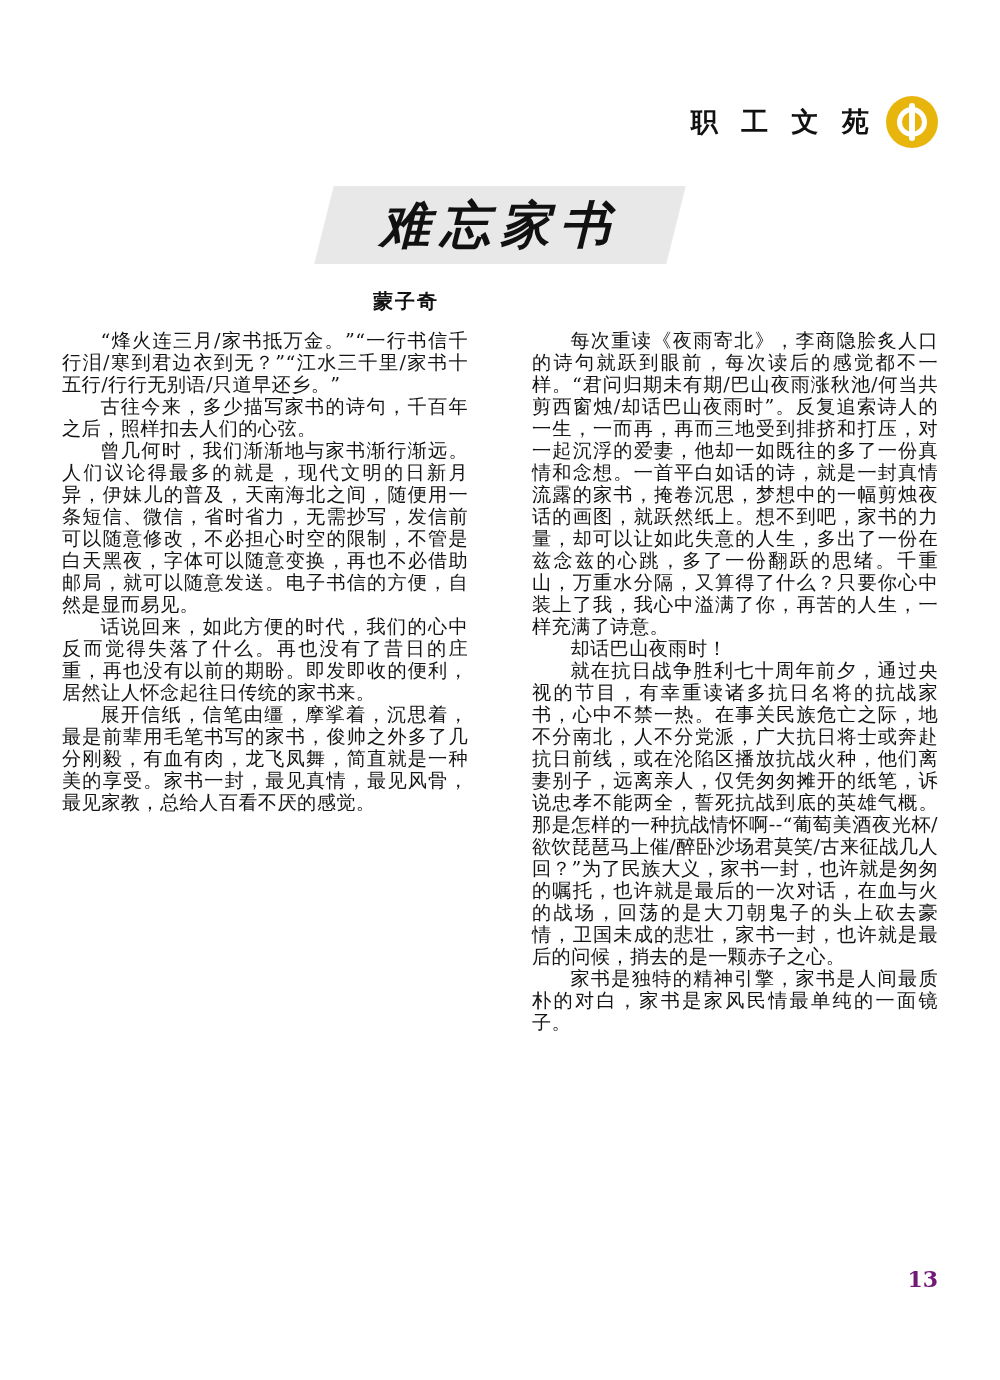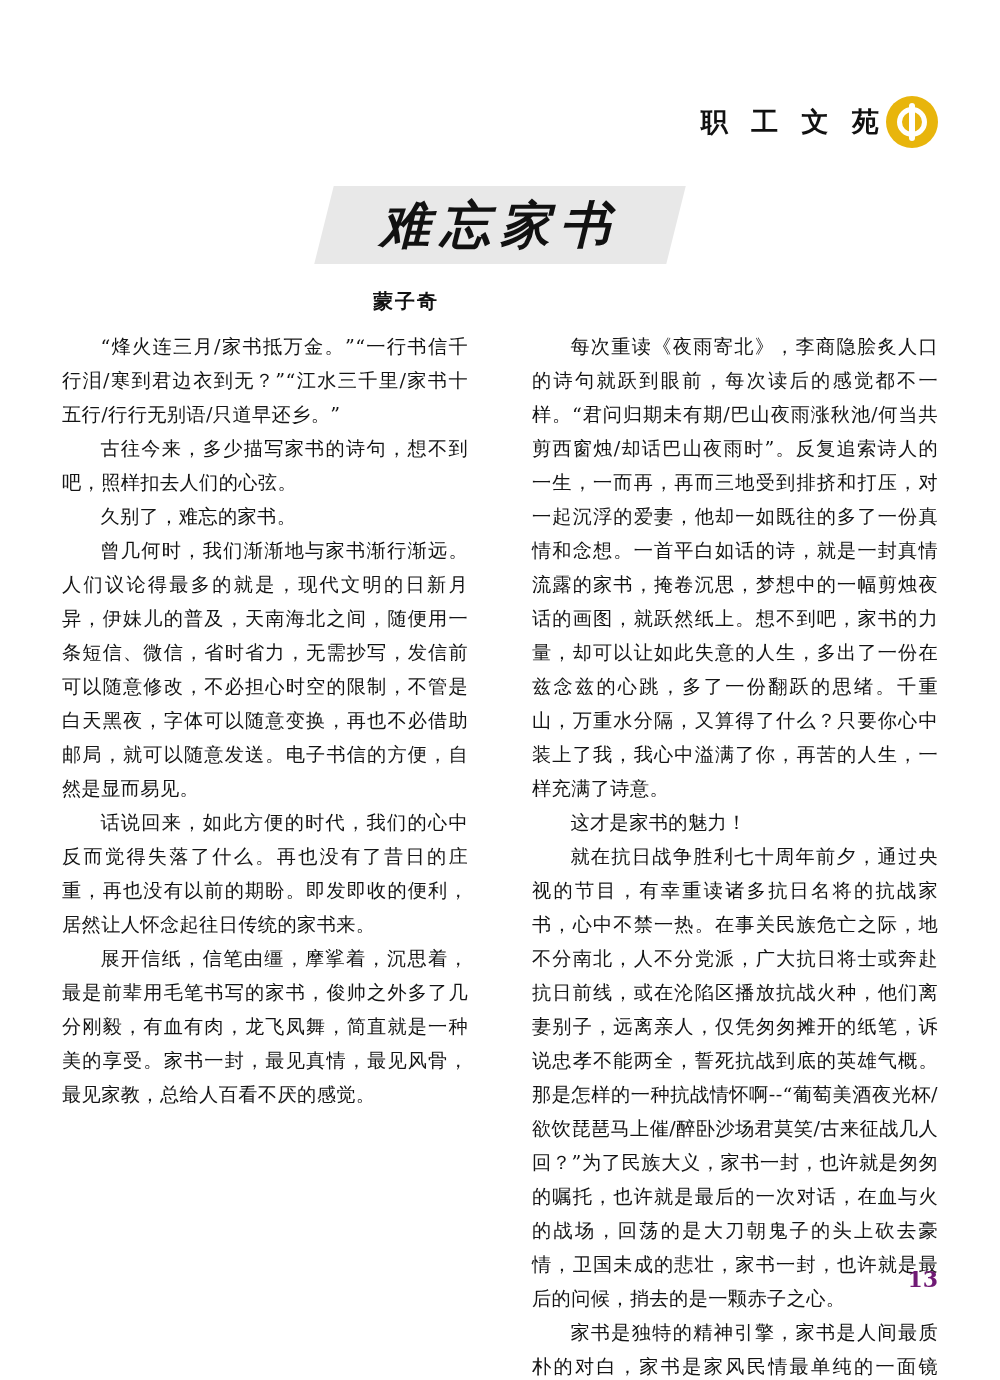--- a/index.html
+++ b/index.html
@@ -23,20 +23,21 @@
     height: 1380px;
   }
 
   
   .header {
     position: absolute;
     right: 62px;
     top: 96px;
     display: flex;
     align-items: center;
+    gap: 10px;
   }
   .header-title {
     font-family: "DejaVu Serif", "Liberation Serif", serif;
     font-size: 27px;
     letter-spacing: 7px;
     font-weight: 700;
     color: #111;
   }
   .header-logo {
     width: 52px;
@@ -124,21 +125,21 @@
     width: 876px;
     display: flex;
     justify-content: space-between;
   }
   .col {
     width: 406px;
   }
   .col p {
     margin: 0;
     font-size: 19.2px;
-    line-height: 34px;
+    line-height: 22px;
     text-align: justify;
     text-justify: inter-ideograph;
     text-indent: 2em;
     letter-spacing: 0.4px;
     color: #141414;
   }
 
   
   .page-number {
     position: absolute;
@@ -165,30 +166,29 @@
       <span class="article-title">难忘家书</span>
     </span>
   </div>
 
   <div class="byline">蒙子奇</div>
 
   <div class="columns">
 
     <div class="col">
       <p>“烽火连三月/家书抵万金。”“一行书信千行泪/寒到君边衣到无？”“江水三千里/家书十五行/行行无别语/只道早还乡。”</p>
-      <p>古往今来，多少描写家书的诗句，想不到吧，照样扣去人们的心弦。</p>
-      <p>久别了，难忘的家书。</p>
+      <p>古往今来，多少描写家书的诗句，千百年之后，照样扣去人们的心弦。</p>
       <p>曾几何时，我们渐渐地与家书渐行渐远。人们议论得最多的就是，现代文明的日新月异，伊妹儿的普及，天南海北之间，随便用一条短信、微信，省时省力，无需抄写，发信前可以随意修改，不必担心时空的限制，不管是白天黑夜，字体可以随意变换，再也不必借助邮局，就可以随意发送。电子书信的方便，自然是显而易见。</p>
       <p>话说回来，如此方便的时代，我们的心中反而觉得失落了什么。再也没有了昔日的庄重，再也没有以前的期盼。即发即收的便利，居然让人怀念起往日传统的家书来。</p>
       <p>展开信纸，信笔由缰，摩挲着，沉思着，最是前辈用毛笔书写的家书，俊帅之外多了几分刚毅，有血有肉，龙飞凤舞，简直就是一种美的享受。家书一封，最见真情，最见风骨，最见家教，总给人百看不厌的感觉。</p>
     </div>
 
     <div class="col">
       <p>每次重读《夜雨寄北》，李商隐脍炙人口的诗句就跃到眼前，每次读后的感觉都不一样。“君问归期未有期/巴山夜雨涨秋池/何当共剪西窗烛/却话巴山夜雨时”。反复追索诗人的一生，一而再，再而三地受到排挤和打压，对一起沉浮的爱妻，他却一如既往的多了一份真情和念想。一首平白如话的诗，就是一封真情流露的家书，掩卷沉思，梦想中的一幅剪烛夜话的画图，就跃然纸上。想不到吧，家书的力量，却可以让如此失意的人生，多出了一份在兹念兹的心跳，多了一份翻跃的思绪。千重山，万重水分隔，又算得了什么？只要你心中装上了我，我心中溢满了你，再苦的人生，一样充满了诗意。</p>
-      <p>这才是家书的魅力！</p>
+      <p>却话巴山夜雨时！</p>
       <p>就在抗日战争胜利七十周年前夕，通过央视的节目，有幸重读诸多抗日名将的抗战家书，心中不禁一热。在事关民族危亡之际，地不分南北，人不分党派，广大抗日将士或奔赴抗日前线，或在沦陷区播放抗战火种，他们离妻别子，远离亲人，仅凭匆匆摊开的纸笔，诉说忠孝不能两全，誓死抗战到底的英雄气概。那是怎样的一种抗战情怀啊--“葡萄美酒夜光杯/欲饮琵琶马上催/醉卧沙场君莫笑/古来征战几人回？”为了民族大义，家书一封，也许就是匆匆的嘱托，也许就是最后的一次对话，在血与火的战场，回荡的是大刀朝鬼子的头上砍去豪情，卫国未成的悲壮，家书一封，也许就是最后的问候，捎去的是一颗赤子之心。</p>
       <p>家书是独特的精神引擎，家书是人间最质朴的对白，家书是家风民情最单纯的一面镜子。</p>
 
     </div>
 
   </div>
 
   <div class="page-number">13</div>
 
 </div>

